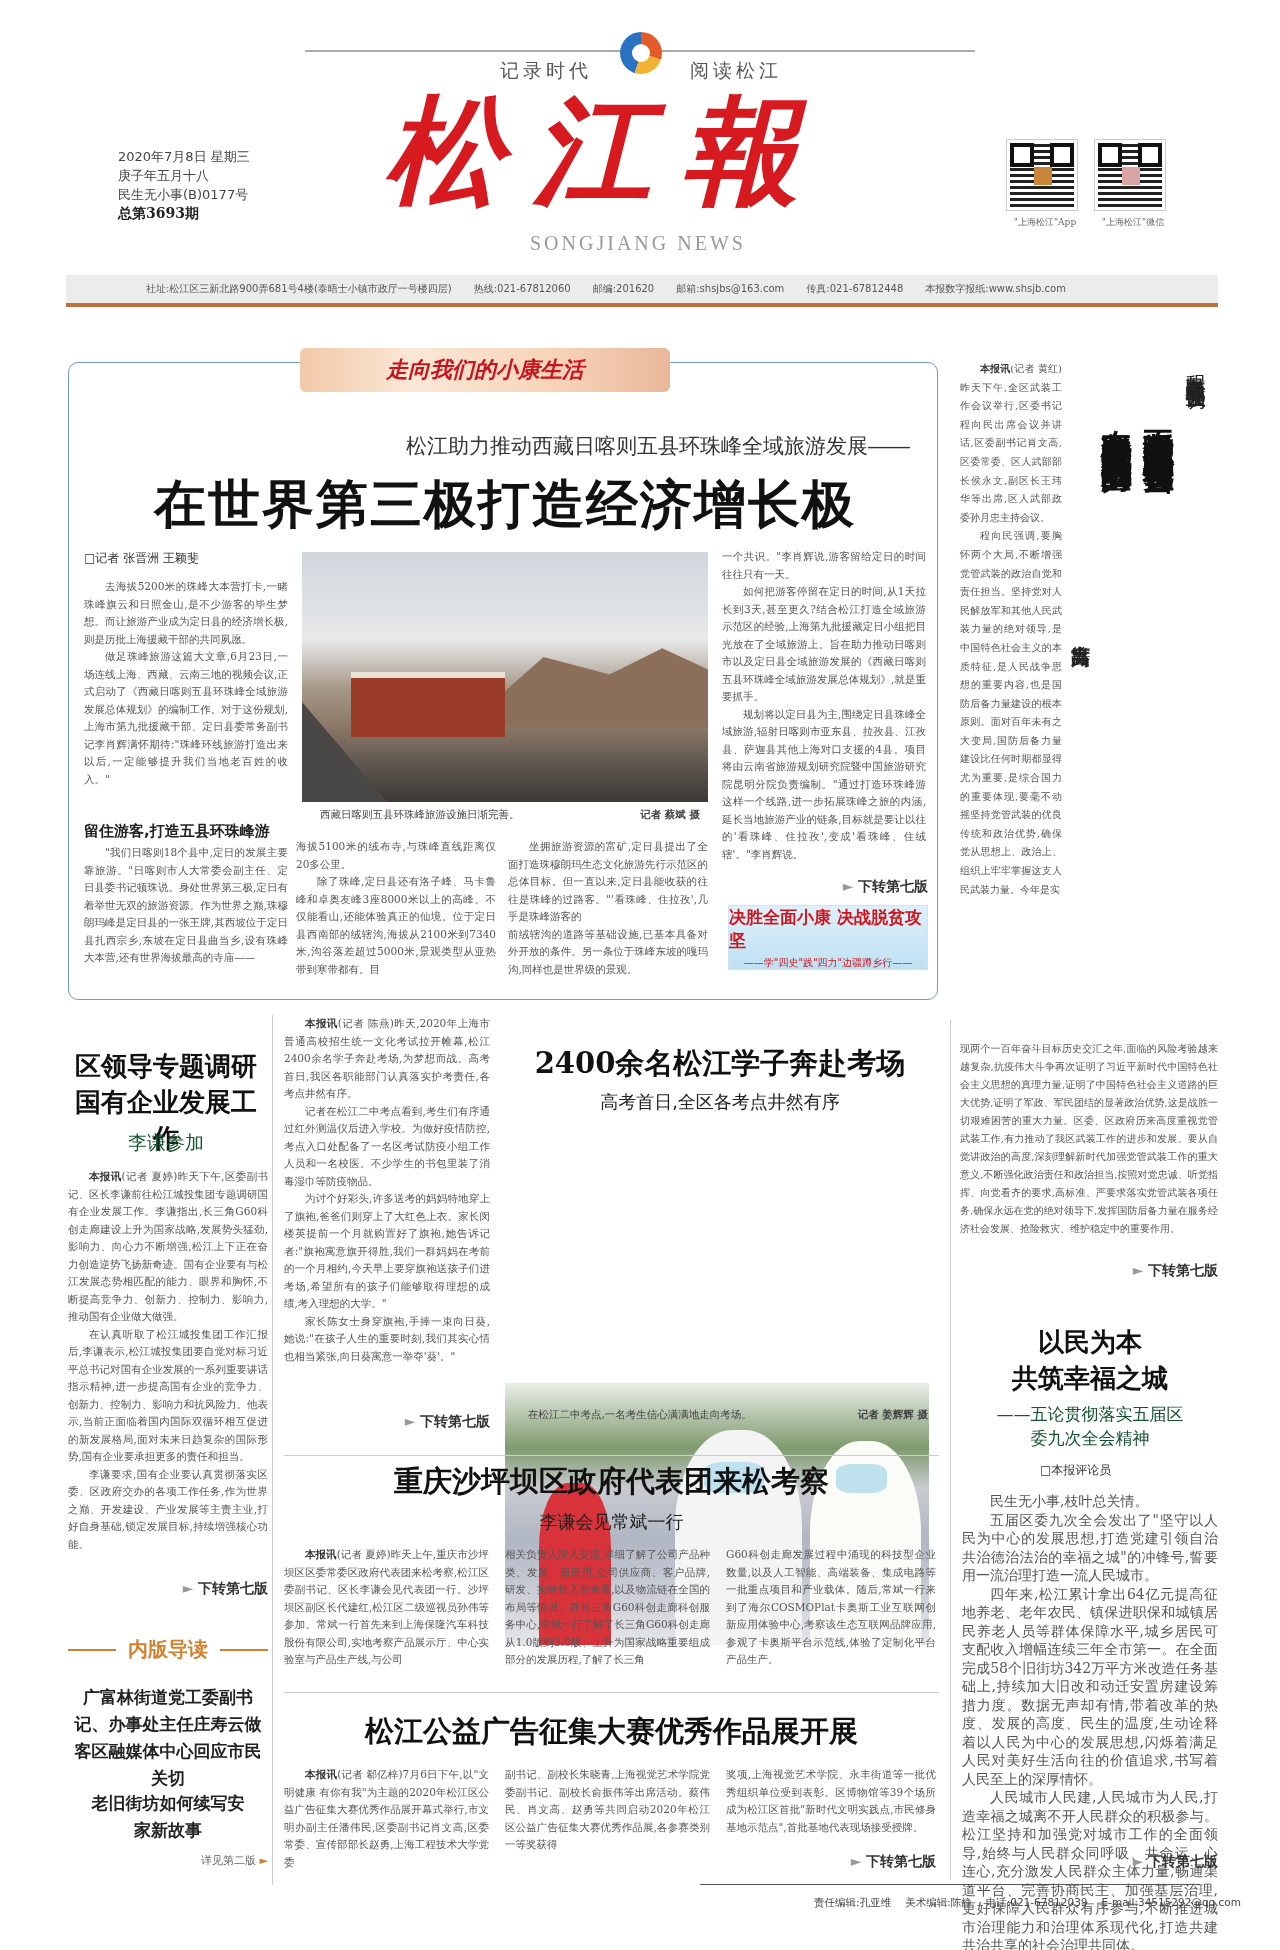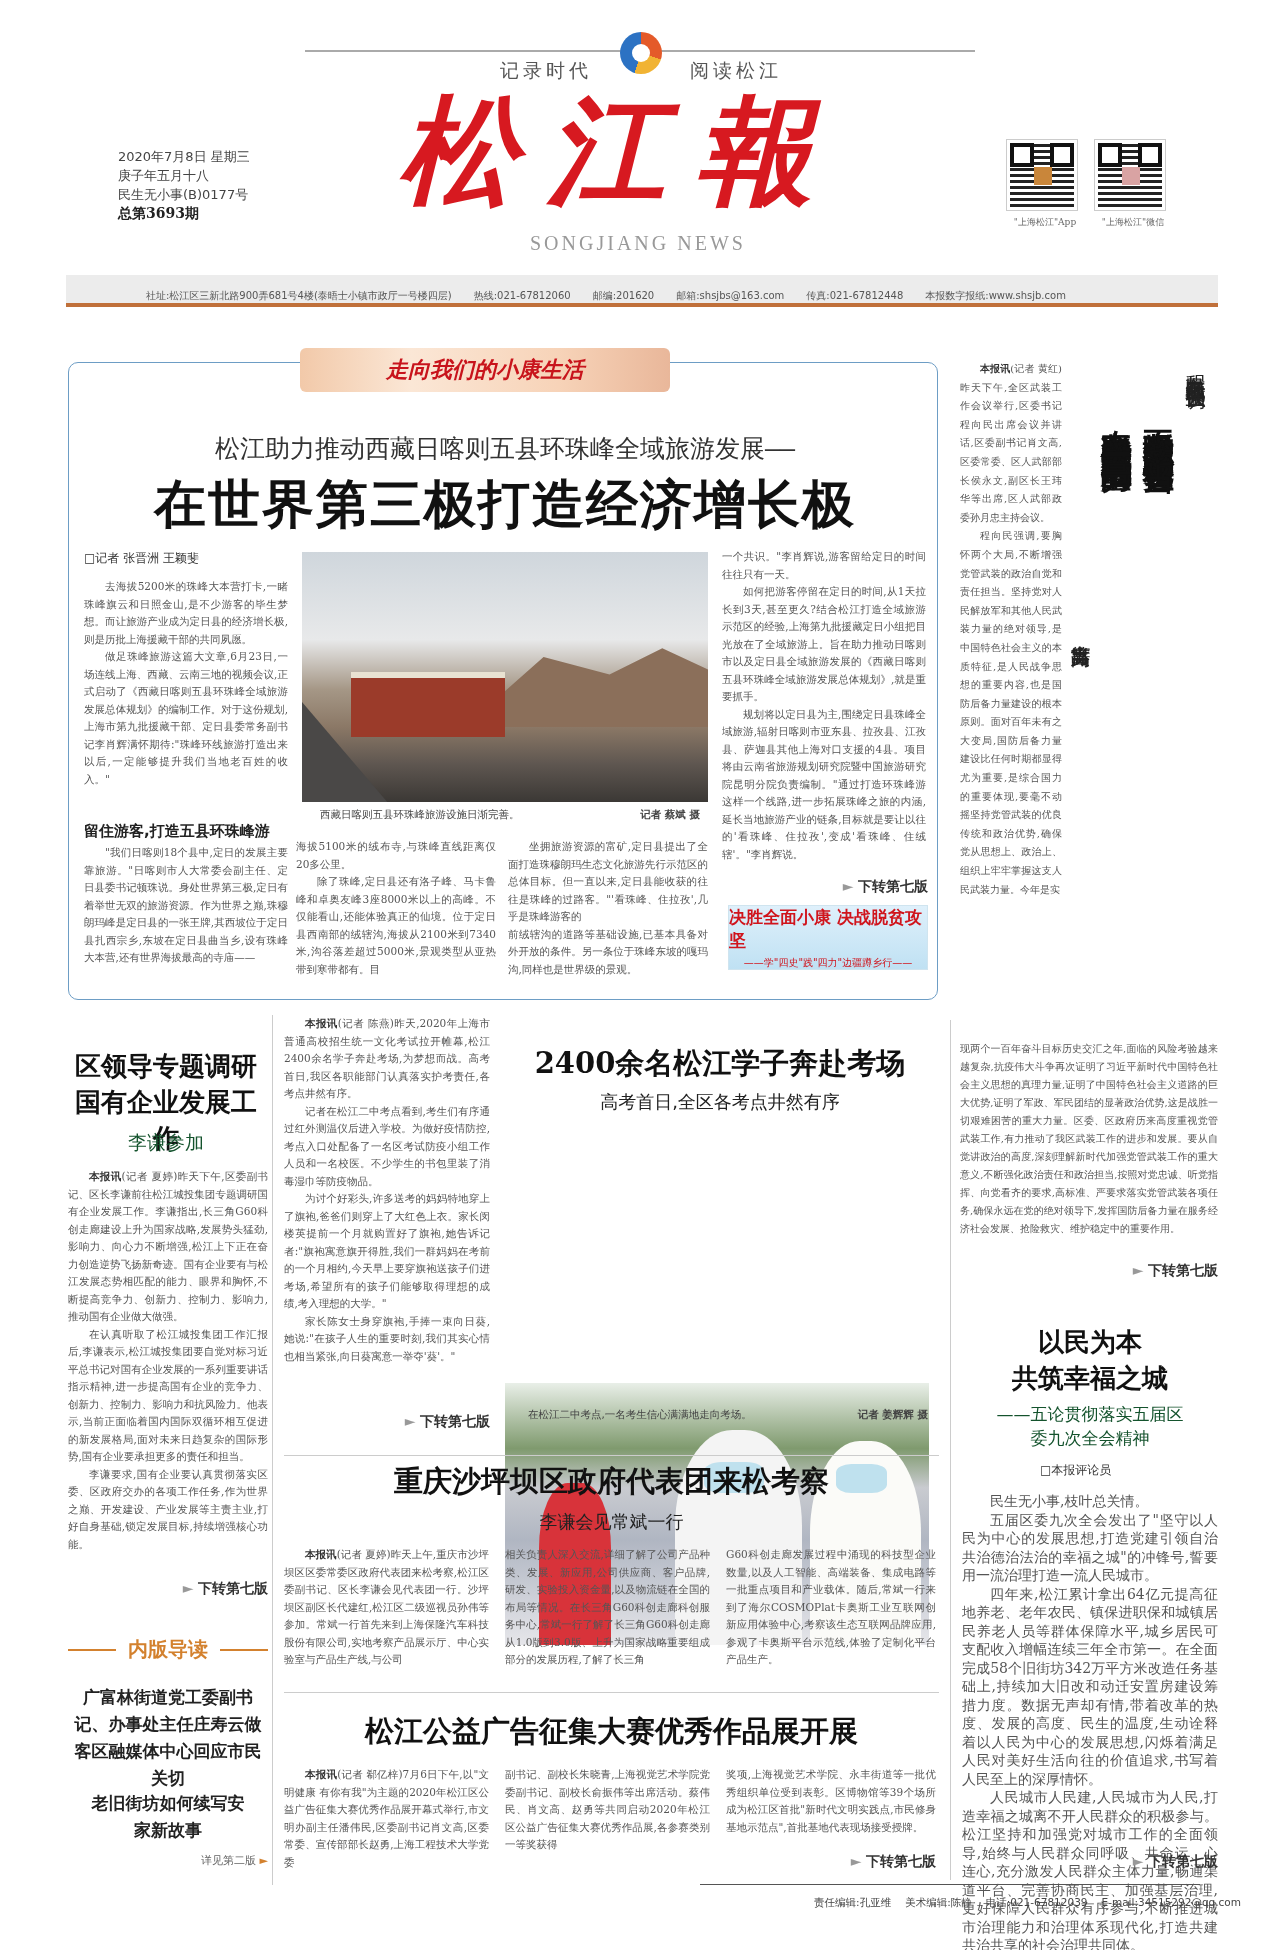--- a/index.html
+++ b/index.html
@@ -15,26 +15,26 @@
 .title-big{font-size:118px;color:#d71920;font-weight:bold;letter-spacing:30px;font-family:"DejaVu Serif",serif;font-style:italic;line-height:1}
 .subtitle-en{font-size:20px;letter-spacing:3px;color:#999;font-family:"Liberation Serif",serif}
 .dateblock{font-size:13px;color:#444;line-height:19px;font-family:"DejaVu Sans",sans-serif}
 .issue{font-weight:bold;font-size:14px;color:#222}
 .qr{width:70px;height:70px;background:
  repeating-linear-gradient(0deg,#222 0 3px,#fff 3px 6px),#222;position:relative;border:3px solid #fff;outline:1px solid #ccc}
 .qr::before,.qr::after{content:"";position:absolute;width:16px;height:16px;border:4px solid #111;background:#fff}
 .qr::before{left:0;top:0}.qr::after{right:0;top:0}
 .qr .c{position:absolute;left:24px;top:24px;width:18px;height:18px;background:#c9863a}
 .qr-label{font-size:9px;color:#666;text-align:center}
-.infobar{background:#ececec;height:28px;font-size:10px;color:#555;font-family:"DejaVu Sans",sans-serif;display:flex;align-items:flex-end;gap:22px;padding-left:80px}
+.infobar{background:#ececec;height:28px;font-size:10px;color:#555;font-family:"DejaVu Sans",sans-serif;display:flex;align-items:center;gap:22px;padding-left:80px}
 .orangebar{height:4px;background:#c0703a}
 
 .featbox{border:1.5px solid #6d9dc5;border-radius:10px}
 .banner{background:linear-gradient(90deg,#f2c9a9,#fbe7d6 30%,#f7d3b8 70%,#e9b79a);height:44px;border-radius:6px;display:flex;align-items:center;justify-content:center;font-size:22px;font-weight:bold;color:#c8141c;font-family:"DejaVu Sans",sans-serif;font-style:italic}
-.kicker{font-size:25px;color:#333;font-family:Liberation Mono, monospace;text-align:center}
+.kicker{font-size:21px;color:#333;font-family:Liberation Sans, sans-serif;text-align:right}
 .hl-main{font-size:52px;font-weight:bold;color:#111;font-family:"DejaVu Sans",sans-serif;text-align:center;letter-spacing:2px}
 .byline{font-size:12px;color:#333;font-family:"DejaVu Sans",sans-serif}
 .subhead{font-size:15px;font-weight:bold;color:#222;font-family:"DejaVu Sans",sans-serif}
 .caption{font-size:10.5px;color:#444;font-family:"DejaVu Sans",sans-serif;display:flex;justify-content:space-between}
 .more{font-size:14px;color:#333;font-weight:bold;text-align:right;font-family:"DejaVu Sans",sans-serif}
 .more::before{content:"► ";color:#999;font-weight:normal}
 .photo-tibet{background:linear-gradient(180deg,#cfd6dc 0%,#e8e9ea 35%,#a59786 55%,#8b7866 70%,#5e5650 85%,#3b3835 100%);position:relative;overflow:hidden}
 .photo-tibet .mount{position:absolute;left:40%;top:35%;width:65%;height:35%;background:#8b6f5a;clip-path:polygon(0 100%,30% 20%,55% 40%,75% 10%,100% 45%,100% 100%)}
 .photo-tibet .wall{position:absolute;left:12%;top:48%;width:38%;height:26%;background:#9b3b2a;border-top:6px solid #e9e2d2}
 .photo-tibet .road{position:absolute;left:0;bottom:0;width:30%;height:40%;background:#4a4847;clip-path:polygon(0 0,70% 100%,0 100%)}
@@ -68,21 +68,21 @@
 </style>
 </head>
 <body>
 
 <div class="abs topline" style="left:305px;top:50px;width:670px;"></div>
 <div class="abs" style="left:620px;top:32px;">
     <div class="logo-mark"></div>
   </div>
 <div class="abs slogan" style="left:500px;top:58px;">记录时代</div>
 <div class="abs slogan" style="left:690px;top:58px;">阅读松江</div>
-<div class="abs title-big" style="left:385px;top:92px;margin-left:14px;">松江報</div>
+<div class="abs title-big" style="left:385px;top:92px;">松江報</div>
 <div class="abs subtitle-en" style="left:530px;top:232px;">SONGJIANG NEWS</div>
 
 <div class="abs dateblock" style="left:118px;top:147px;">
   <div>2020年7月8日 星期三</div>
   <div>庚子年五月十八</div>
   <div>民生无小事(B)0177号</div>
   <div class="issue serif">总第3693期</div>
 </div>
 
 <div class="abs" style="left:1007px;top:140px;">

